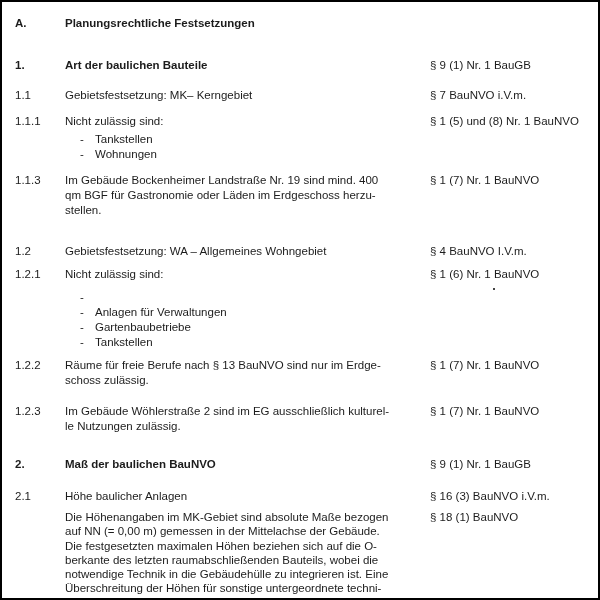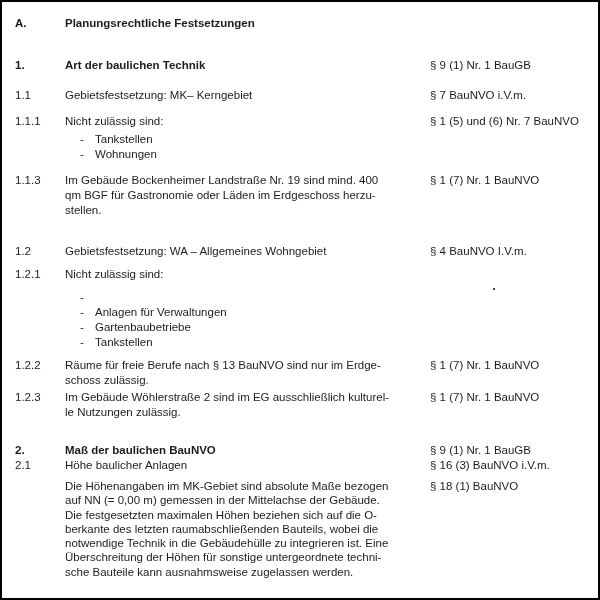--- a/index.html
+++ b/index.html
@@ -21,51 +21,51 @@
   .txt { }
   .ref { padding-left:33px; white-space:nowrap; }
   .b { font-weight:bold; }
   .u { text-underline-offset:2px; }
   .pre { white-space:pre-line; text-align:justify; }
   .lh14 { line-height:14.3px; }
   .bullet { display:flex; padding-left:15px; }
   .dash { width:15px; flex:none; }
   .mt27{margin-top:27px}.mt15{margin-top:15px}.mt11{margin-top:11px}
   .mt3{margin-top:3px}.mt26{margin-top:26px}.mt6{margin-top:8px}
-  .mt8{margin-top:8px}.mt10{margin-top:2px}.mt23{margin-top:23px}
-  .mt17{}.mt7{margin-top:6px}
+  .mt8{margin-top:8px}.mt10{margin-top:16px}.mt23{margin-top:23px}
+  .mt17{margin-top:17px}.mt7{margin-top:6px}
   .artifact-dot { position:absolute; left:491px; top:286px; width:2px; height:2px; background:#444; }
 </style>
 </head>
 <body>
 
 <div class="page">
 
   <div class="row">
     <div class="num b">A.</div>
     <div class="txt b">Planungsrechtliche Festsetzungen</div>
     <div class="ref"></div>
   </div>
 
   <div class="row mt27">
     <div class="num b">1.</div>
-    <div class="txt b">Art der baulichen Technik</div>
+    <div class="txt b">Art der baulichen Bauteile</div>
     <div class="ref">§ 9 (1) Nr. 1 BauGB</div>
   </div>
 
   <div class="row mt15">
     <div class="num">1.1</div>
     <div class="txt"><span class="u">Gebietsfestsetzung: MK– Kerngebiet</span></div>
     <div class="ref">§ 7 BauNVO i.V.m.</div>
   </div>
 
   <div class="row mt11">
     <div class="num">1.1.1</div>
     <div class="txt">Nicht zulässig sind:</div>
-    <div class="ref">§ 1 (5) und (6) Nr. 7 BauNVO</div>
+    <div class="ref">§ 1 (5) und (8) Nr. 1 BauNVO</div>
   </div>
 
   <div class="row mt3">
     <div class="num"></div>
     <div class="txt">
       <div class="bullet">
         <span class="dash">-</span>
         <span>Tankstellen</span>
       </div>
       <div class="bullet">
@@ -86,20 +86,21 @@
 
   <div class="row mt26">
     <div class="num">1.2</div>
     <div class="txt"><span class="u">Gebietsfestsetzung: WA – Allgemeines Wohngebiet</span></div>
     <div class="ref">§ 4 BauNVO I.V.m.</div>
   </div>
 
   <div class="row mt6">
     <div class="num">1.2.1</div>
     <div class="txt">Nicht zulässig sind:</div>
+    <div class="ref">§ 1 (6) Nr. 1 BauNVO</div>
   </div>
 
   <div class="row mt6">
     <div class="num"></div>
     <div class="txt">
       <div class="bullet">
         <span class="dash">-</span>
       </div>
       <div class="bullet">
         <span class="dash">-</span>

